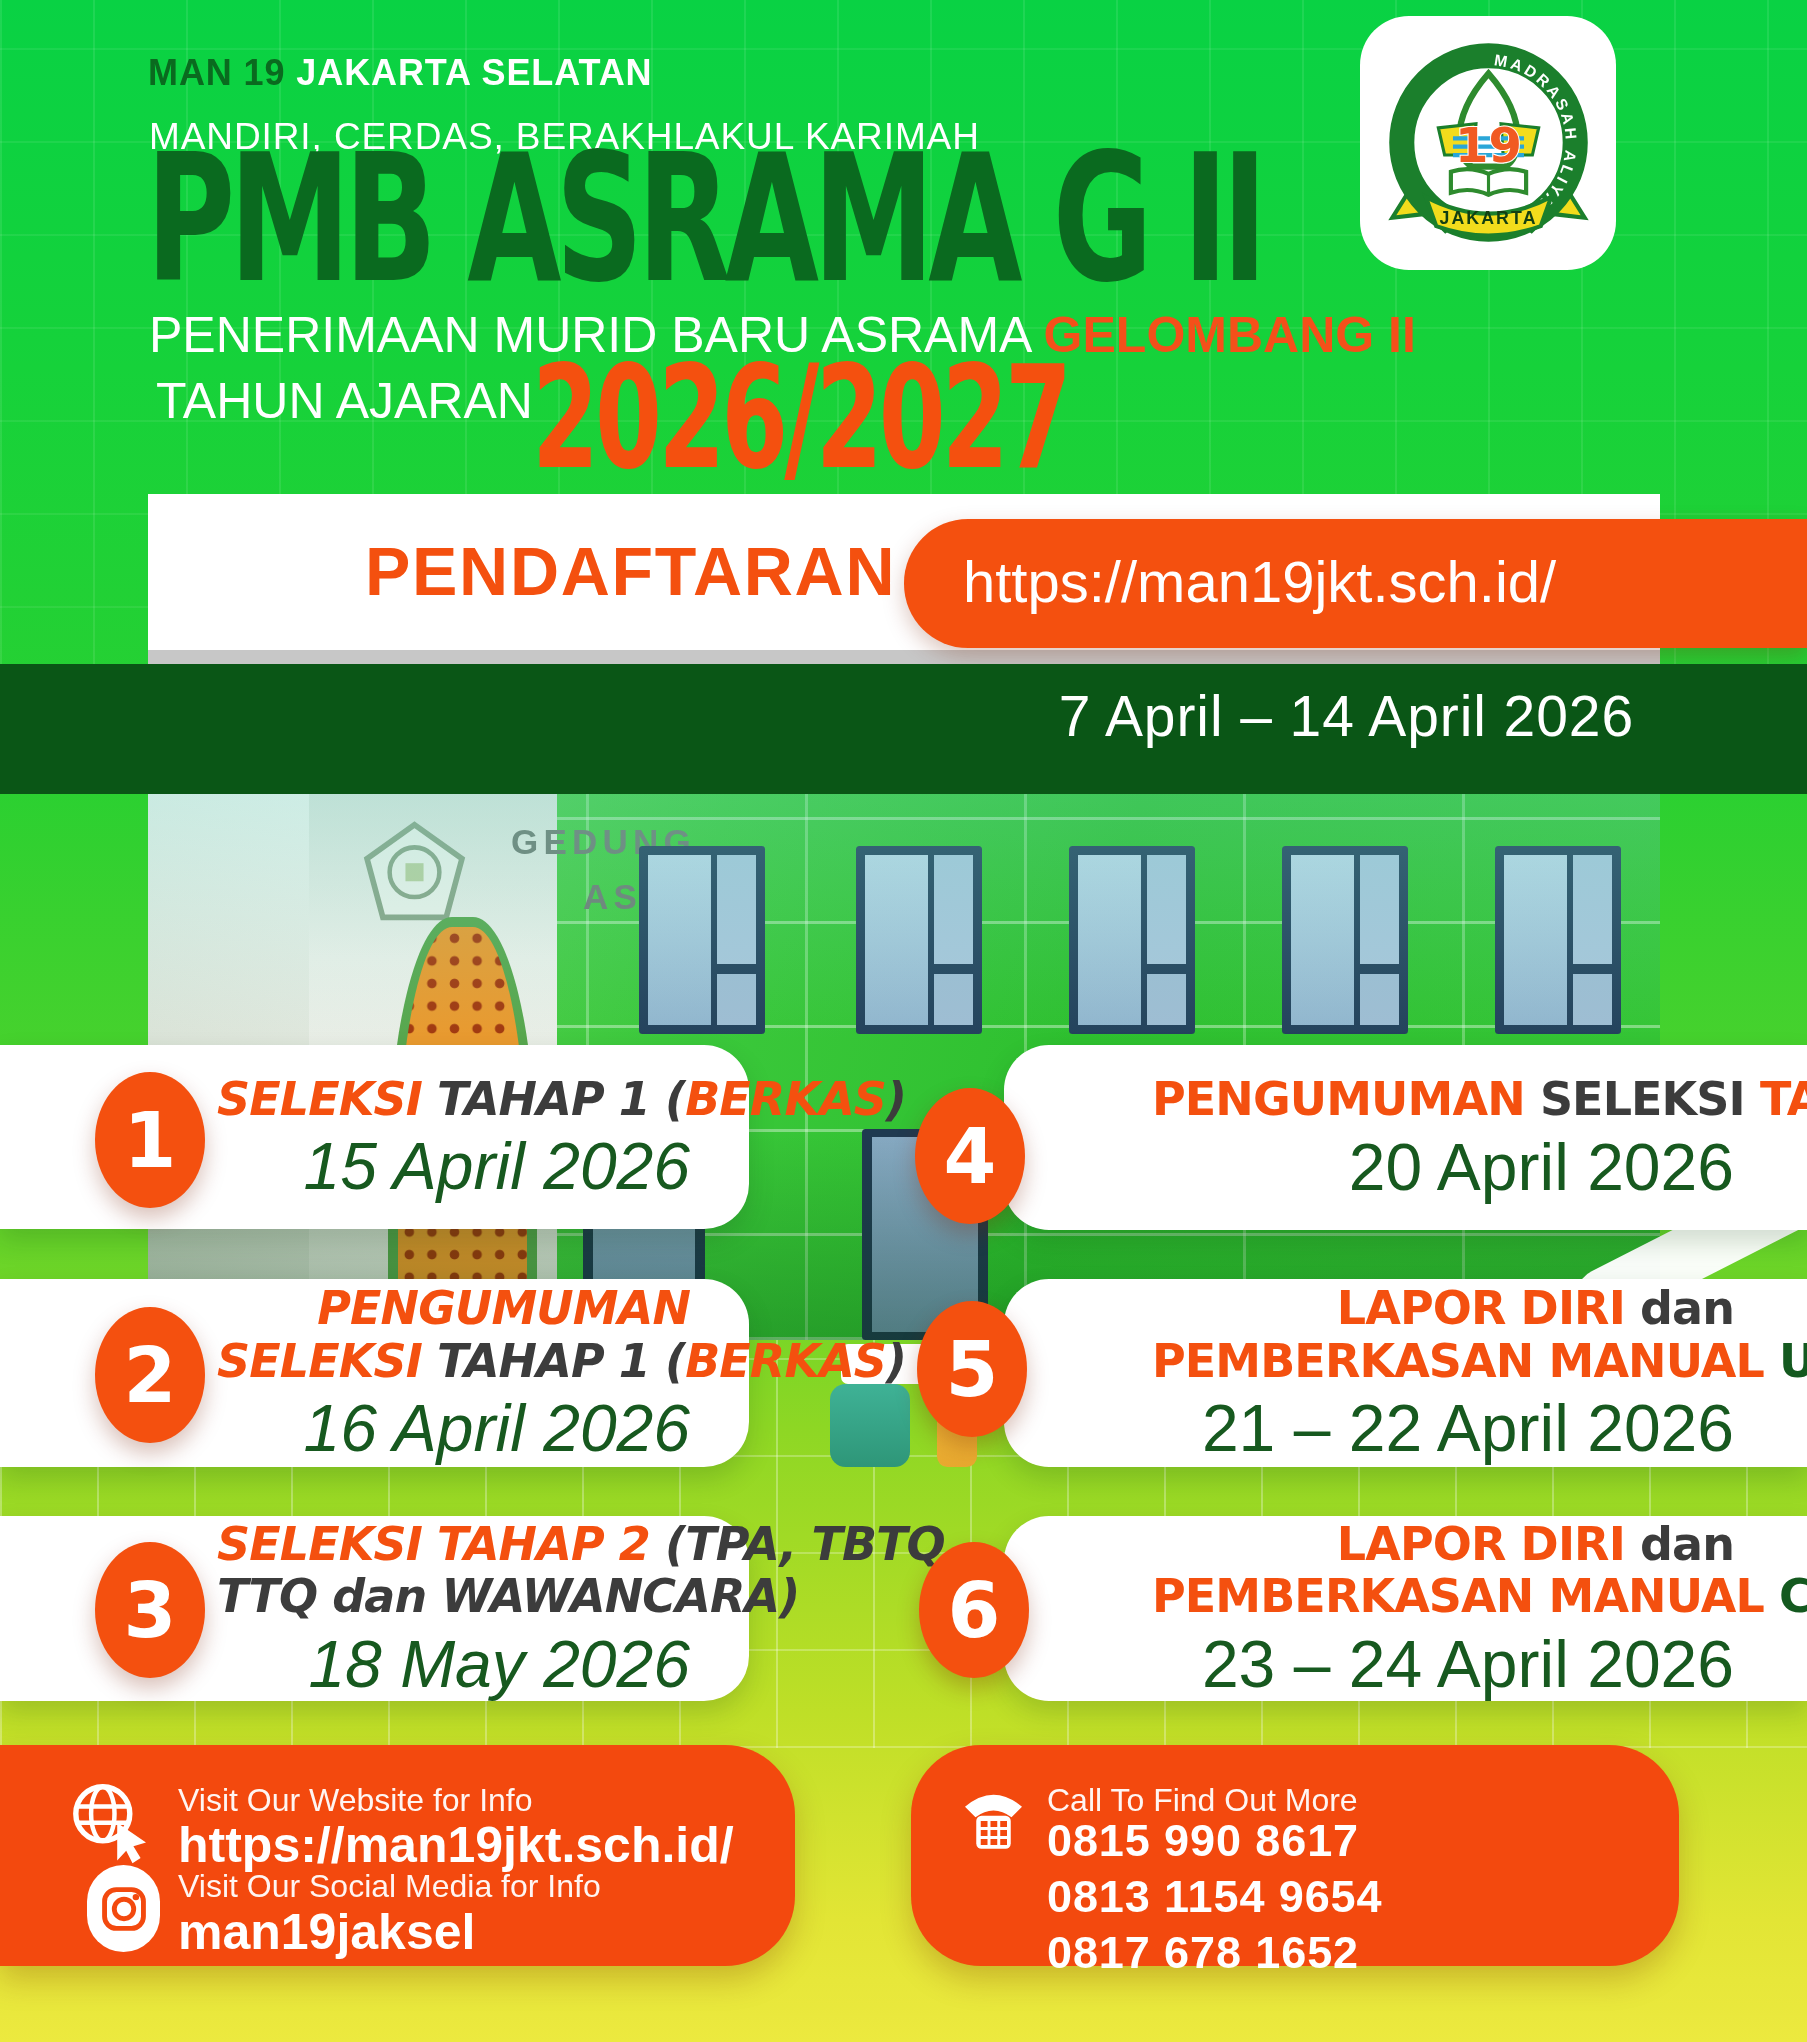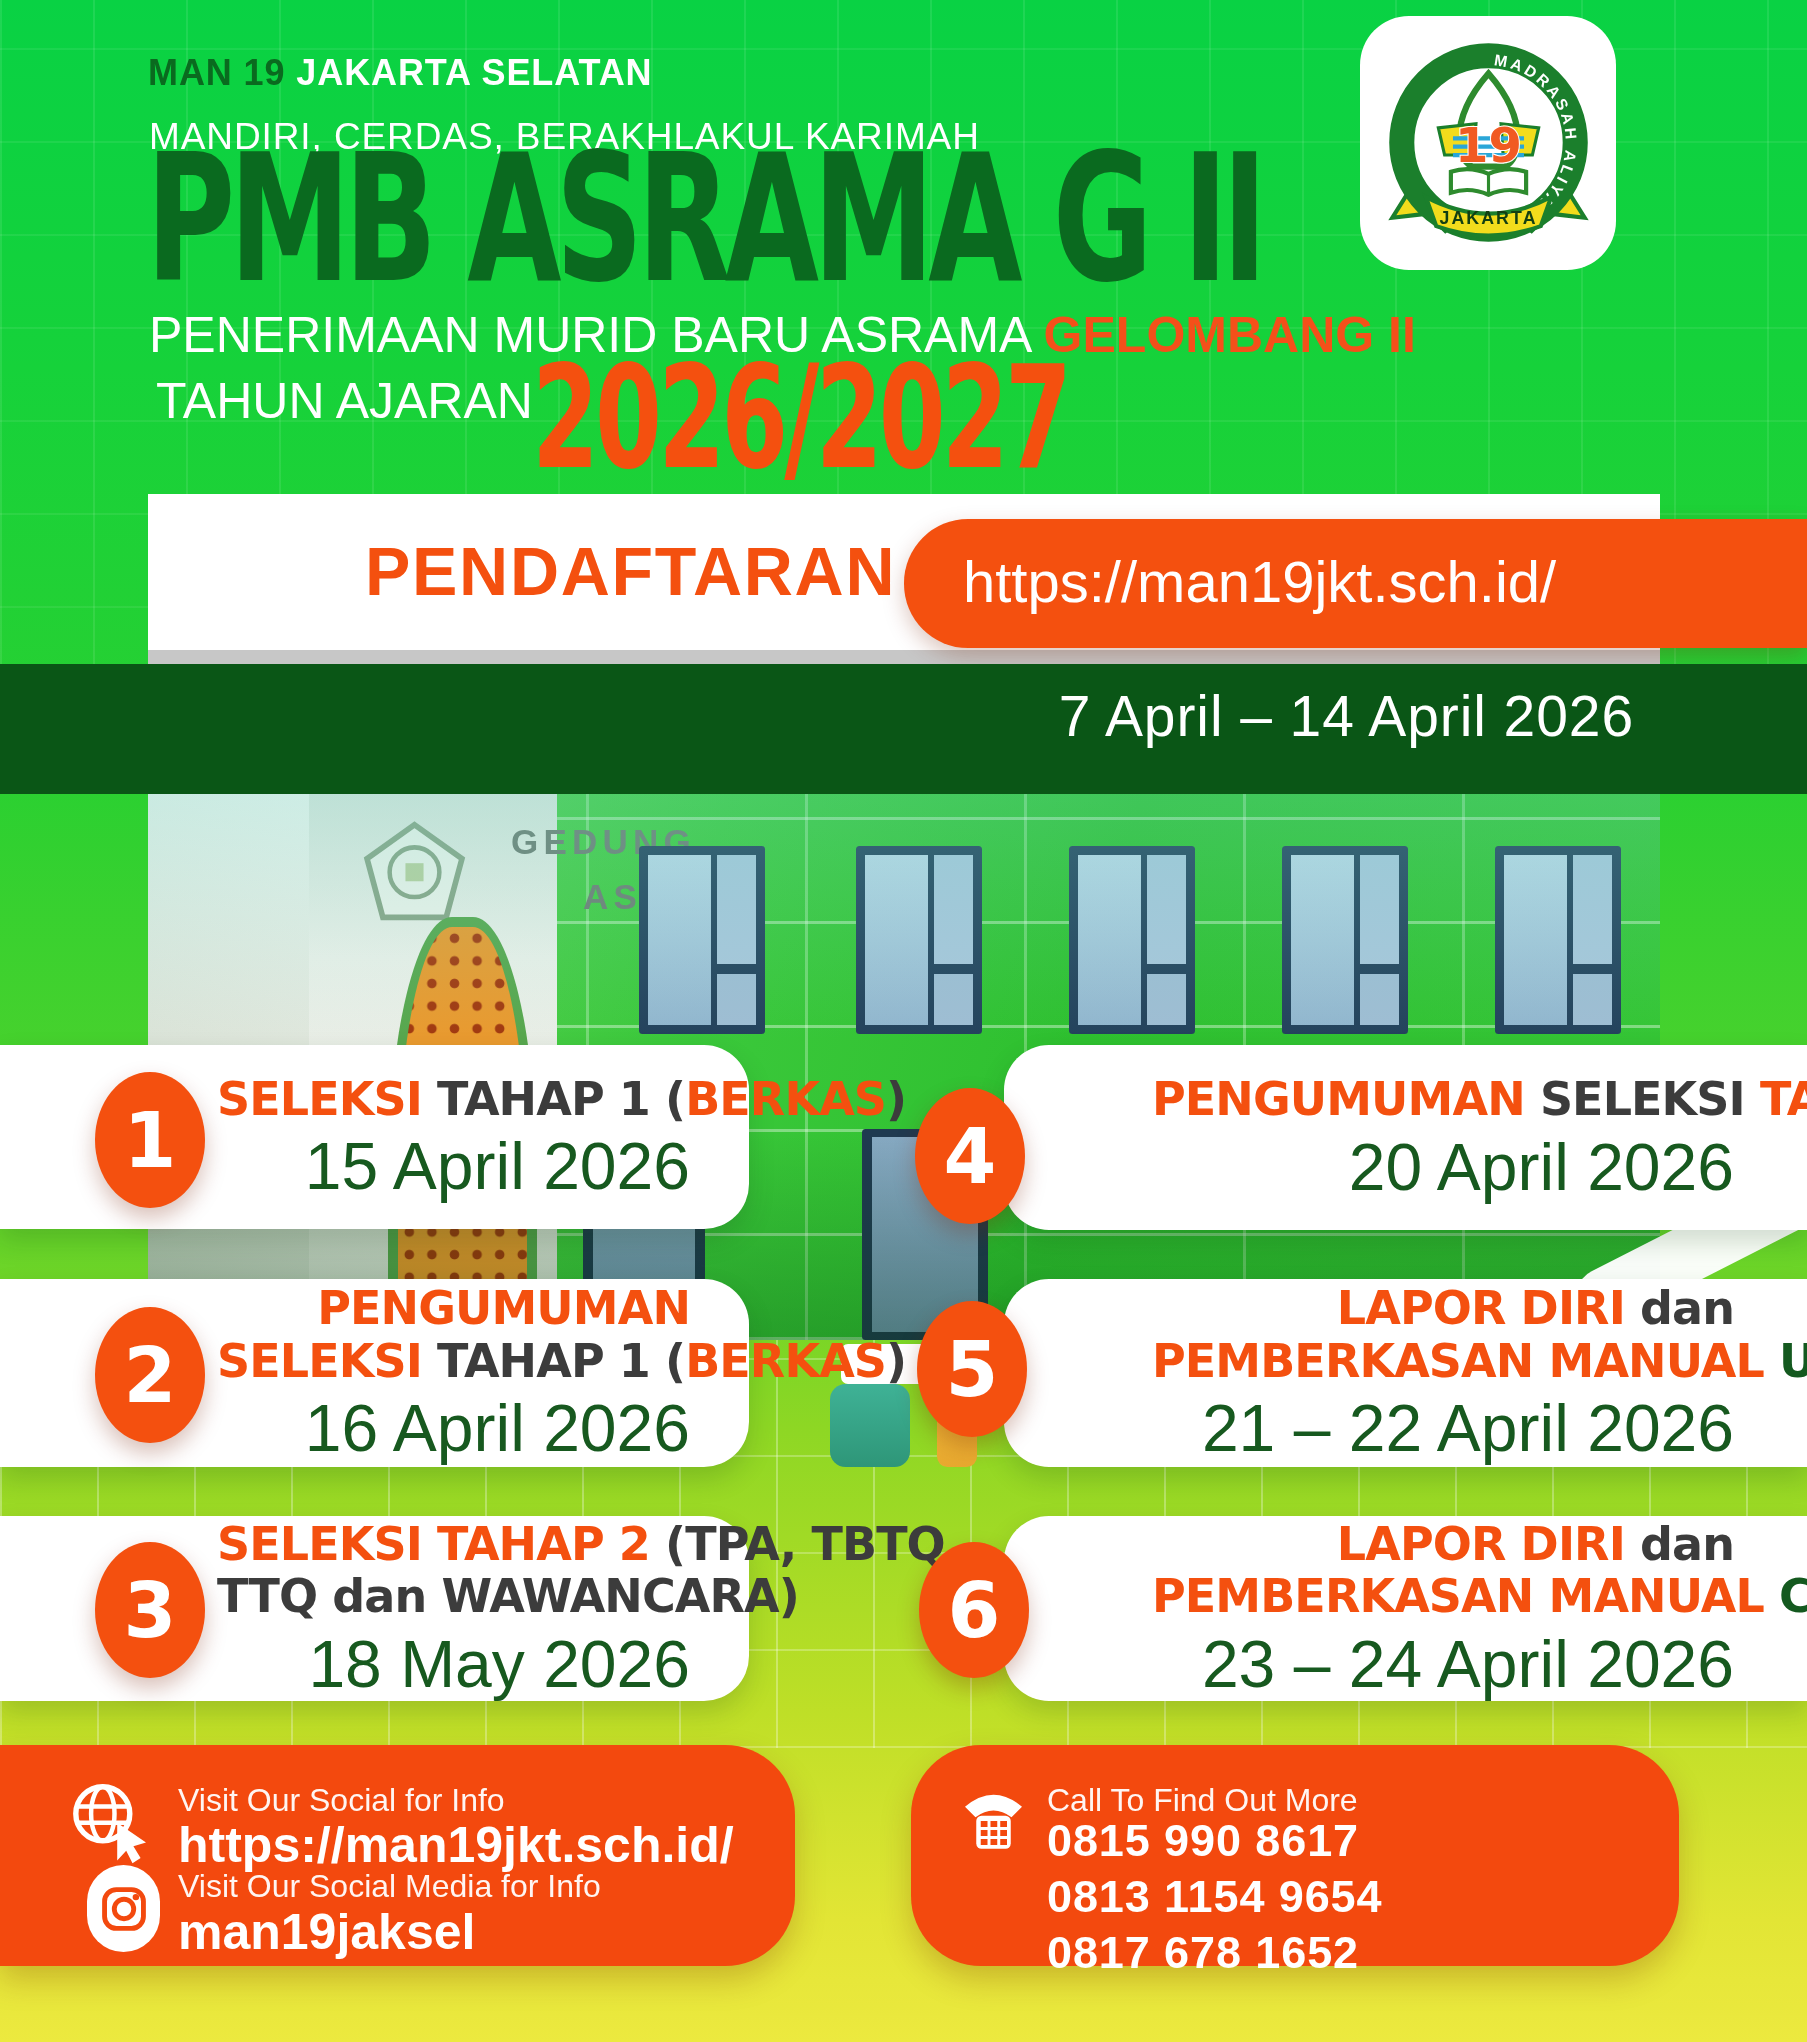--- a/index.html
+++ b/index.html
@@ -86,21 +86,21 @@
   .strip-white{left:841px;top:1344px;width:178px;height:40px;background:#fff;border-radius:7px;}
   .block-teal{left:830px;top:1384px;width:80px;height:83px;border-radius:15.6px;
       background:linear-gradient(180deg,#3fb296,#2e9678);}
   .bar-yellow{left:937px;top:1384px;width:40px;height:83px;border-radius:10.4px;
       background:linear-gradient(180deg,#f2c13c,#e8a92f);}
 
   
   .card{position:absolute;background:#fff;box-sizing:border-box;display:flex;
       flex-direction:column;justify-content:center;text-align:right;
       box-shadow:0 12px 26px rgba(20,60,20,.18);}
-  .card.left{left:0;width:749px;border-radius:0 45px 45px 0;padding:8.7px 59px 8.7px 217px;}
+  .card.left{left:0;width:749px;border-radius:0 45px 45px 0;padding:8.7px 59px 8.7px 217px;font-style:italic;}
   .card.right{left:1004px;width:804px;border-radius:45px 0 0 45px;padding:8.7px 74px 8.7px 148px;}
   .card .t{font-size:46px;font-weight:800;line-height:1.14;white-space:nowrap;
       font-family:"DejaVu Sans",sans-serif;letter-spacing:-0.9px;}
   .card .d{font-size:66px;font-weight:400;color:#17591f;line-height:1.05;margin-top:7px;}
   .seg-orange{color:#f4500f;}
   .seg-dark{color:#3c3c3c;}
   .seg-green{color:#14591f;}
 
   .badge{position:absolute;width:110px;height:136px;border-radius:50%;background:#f4500f;
       color:#fff;font-size:76px;font-weight:800;display:flex;align-items:center;
@@ -252,21 +252,21 @@
 
 <div class="fbox leftbox"></div>
 <div class="fbox rightbox"></div>
 
 <svg class="abs" style="left:65px;top:1776px" width="90" height="90" viewBox="0 0 100 100">
   <circle cx="42" cy="42" r="30" fill="none" stroke="#fff" stroke-width="6"></circle>
   <ellipse cx="42" cy="42" rx="13" ry="30" fill="none" stroke="#fff" stroke-width="5"></ellipse>
   <path d="M14 34 H70 M14 52 H70" stroke="#fff" stroke-width="5" fill="none"></path>
   <polygon points="58,52 58,94 68,83 75,97 84,91 76,78 90,74" fill="#fff"></polygon>
 </svg>
-<div class="flabel" style="left:178px;top:1782px">Visit Our Social for Info</div>
+<div class="flabel" style="left:178px;top:1782px">Visit Our Website for Info</div>
 <div class="fvalue" style="left:178px;top:1816px">https://man19jkt.sch.id/</div>
 
 <div class="icon-blob">
   <svg width="54" height="54" viewBox="0 0 100 100">
     <rect x="14" y="14" width="72" height="72" rx="22" fill="none" stroke="#f3490e" stroke-width="9"></rect>
     <circle cx="50" cy="50" r="18" fill="none" stroke="#f3490e" stroke-width="9"></circle>
     <circle cx="72" cy="28" r="6" fill="#f3490e"></circle>
   </svg>
 </div>
 <div class="flabel" style="left:178px;top:1868px">Visit Our Social Media for Info</div>

